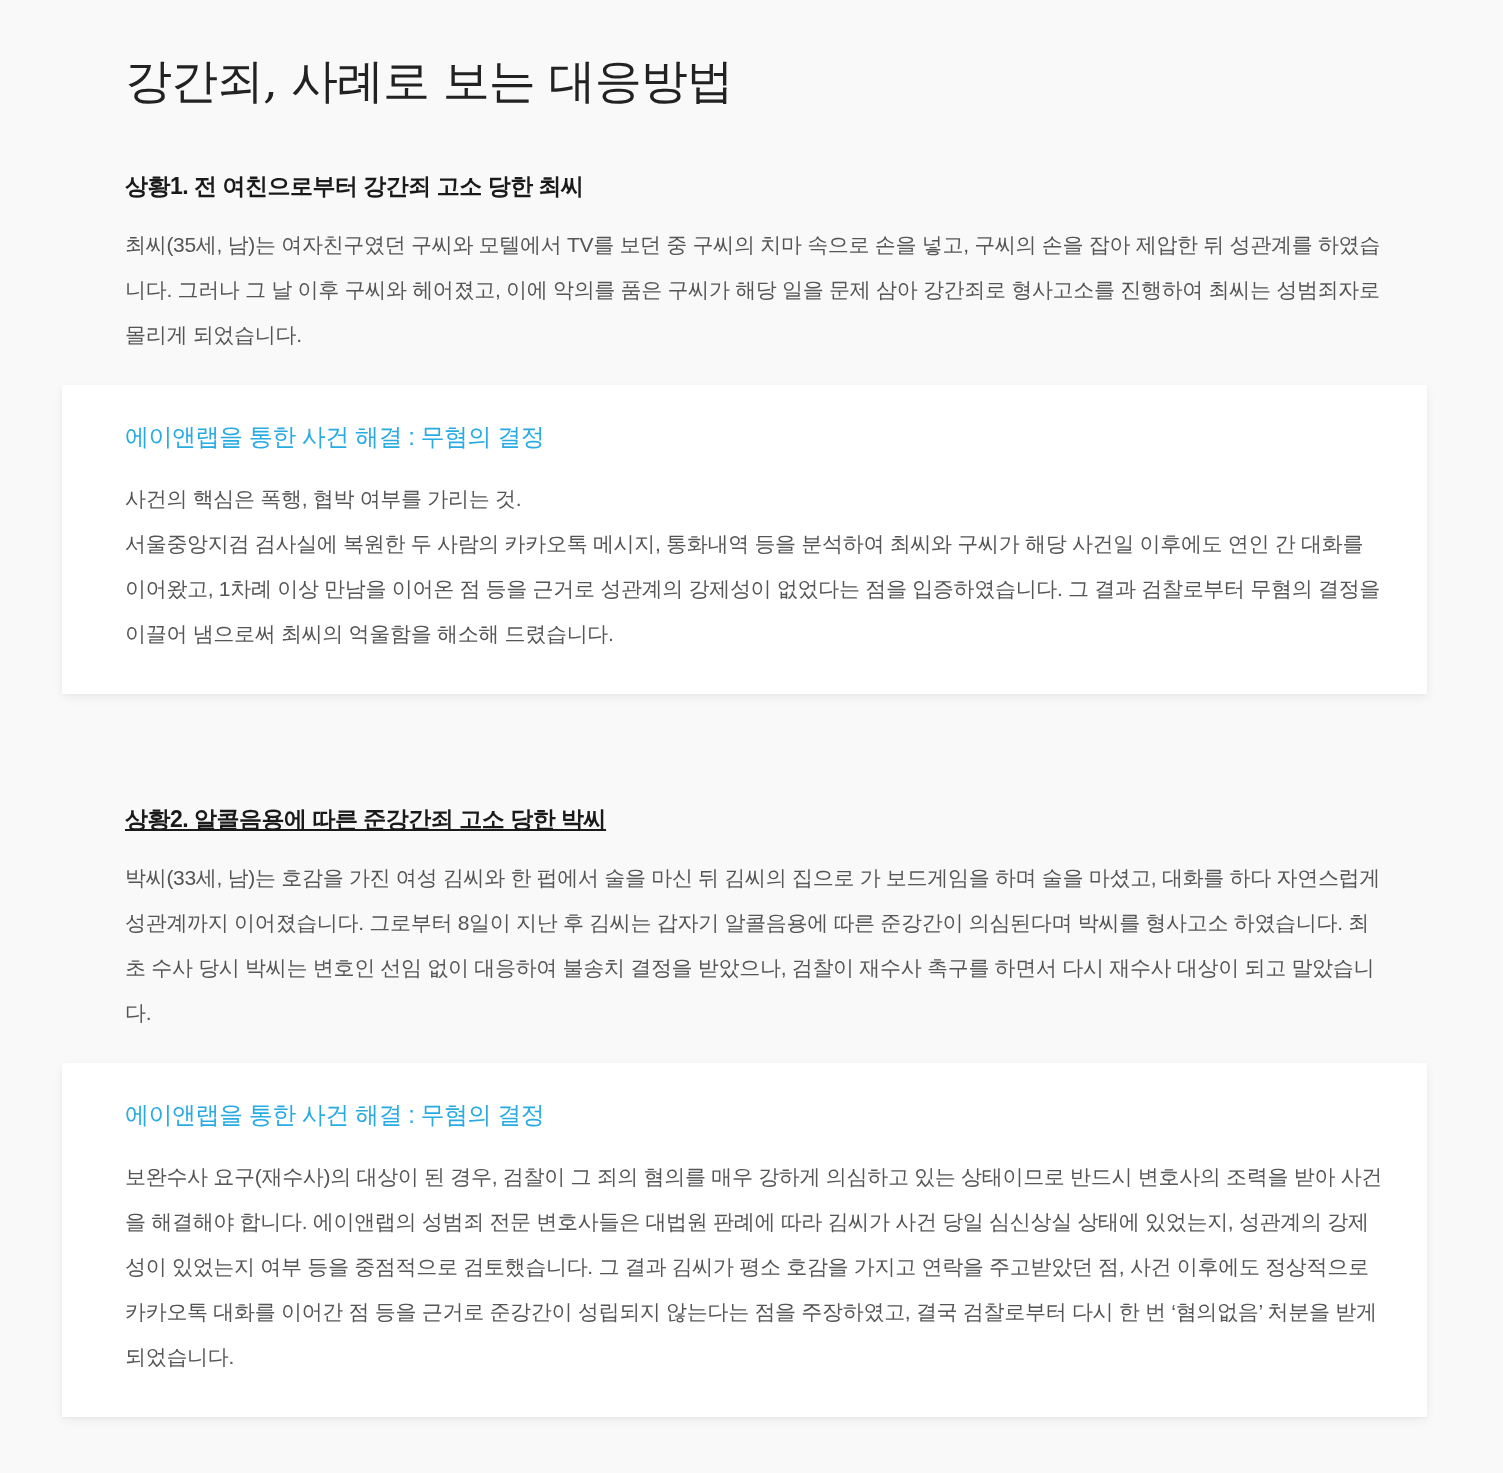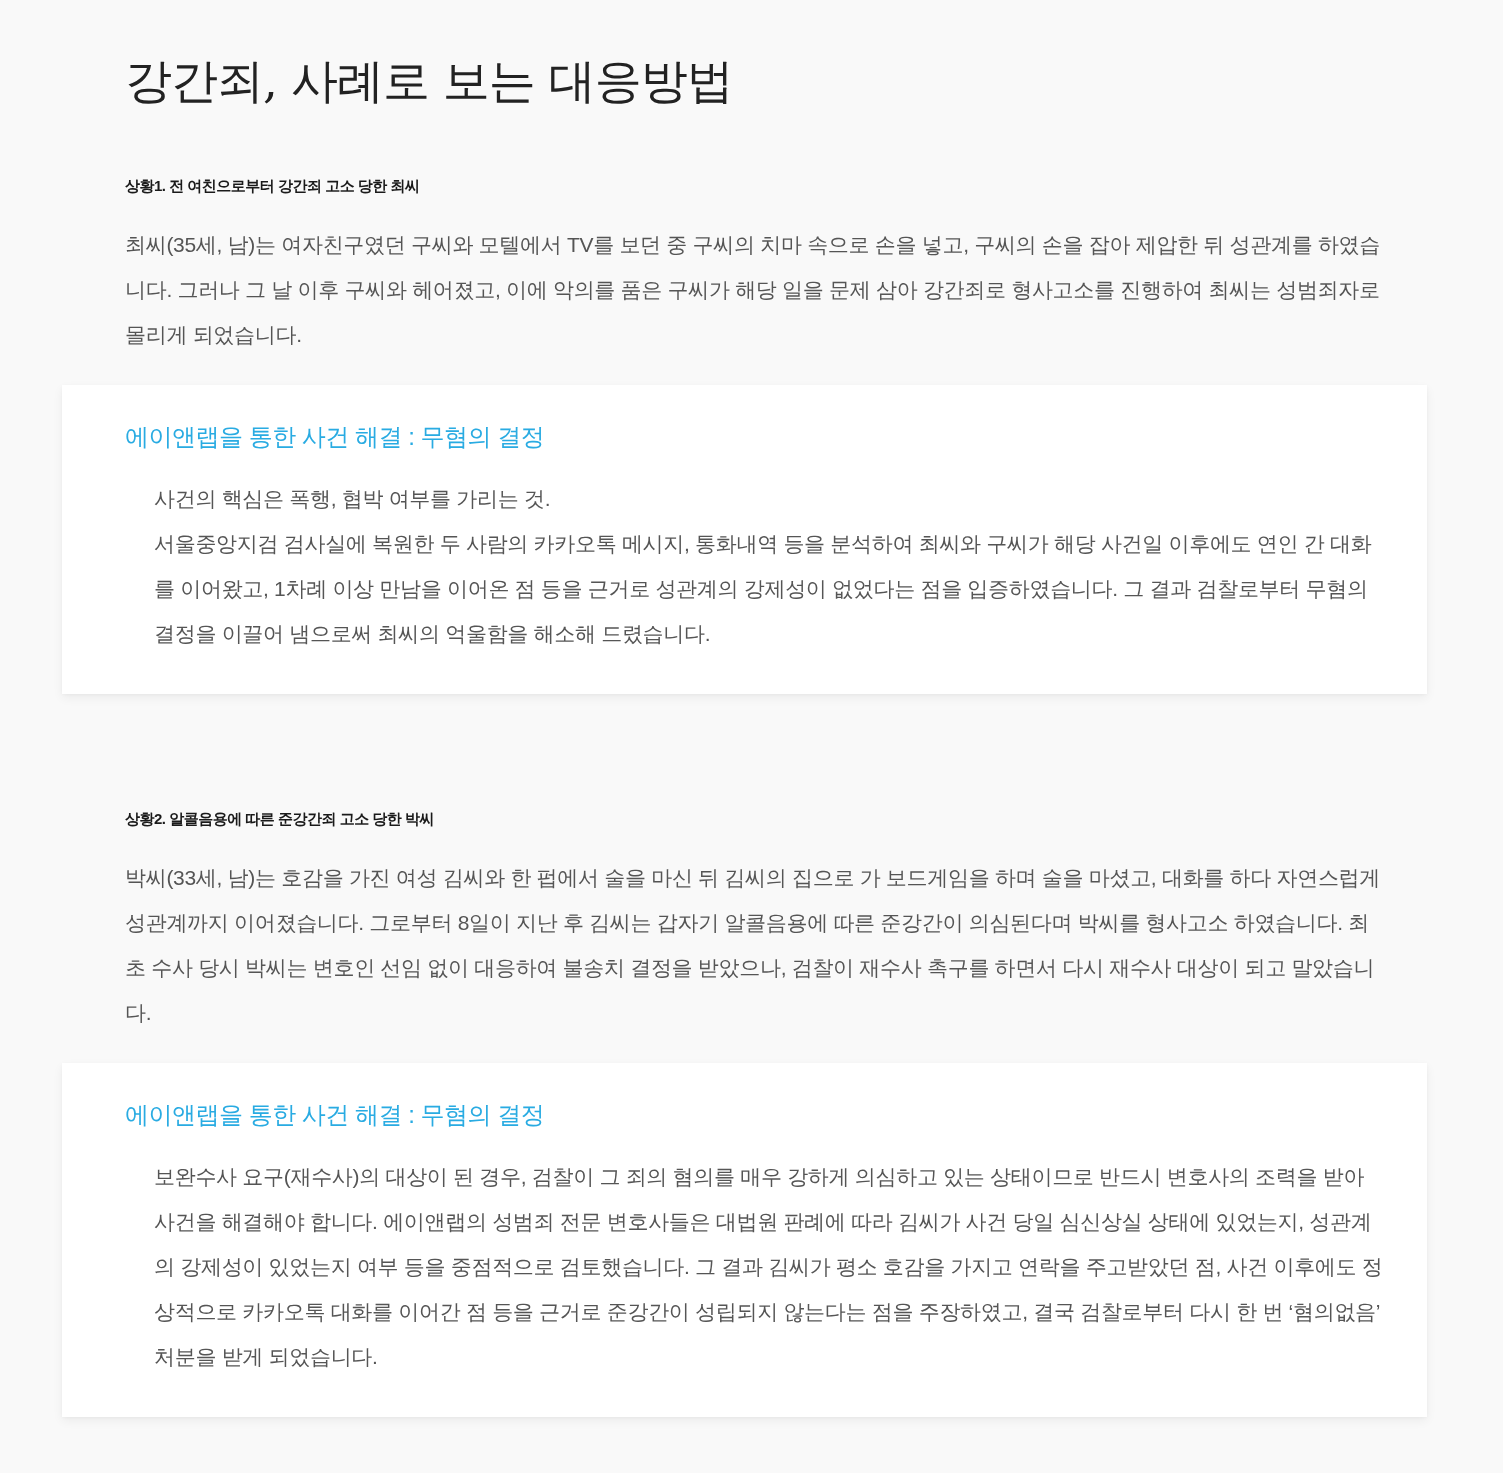--- a/index.html
+++ b/index.html
@@ -22,21 +22,21 @@
   h1.page-title {
     font-family: "DejaVu Serif", serif;
     font-weight: 500;
     font-size: 47px;
     line-height: 1.3;
     color: #222222;
     letter-spacing: -1px;
   }
   h2.case-heading {
     margin-top: 60px;
-    font-size: 15px;
+    font-size: 23px;
     font-weight: 700;
     line-height: 30px;
     color: #1a1a1a;
     letter-spacing: -0.5px;
   }
   p.case-body {
     margin-top: 21px;
     font-size: 21px;
     line-height: 45px;
     color: #555555;
@@ -56,23 +56,22 @@
     letter-spacing: -0.5px;
     color: #29abe2;
   }
   .card-body {
     margin-top: 23px;
     font-size: 21px;
     line-height: 45px;
     color: #555555;
     letter-spacing: -0.3px;
     word-break: normal;
-    margin-left: 29px;
   }
-  .section-2 .case-heading { margin-top: 110px; }
+  .section-2 .case-heading { margin-top: 110px; text-decoration: underline; }
 </style>
 </head>
 <body>
 
 <div class="page">
 
   <div class="gutter">
     <h1 class="page-title">강간죄, 사례로 보는 대응방법</h1>
   </div>
 

